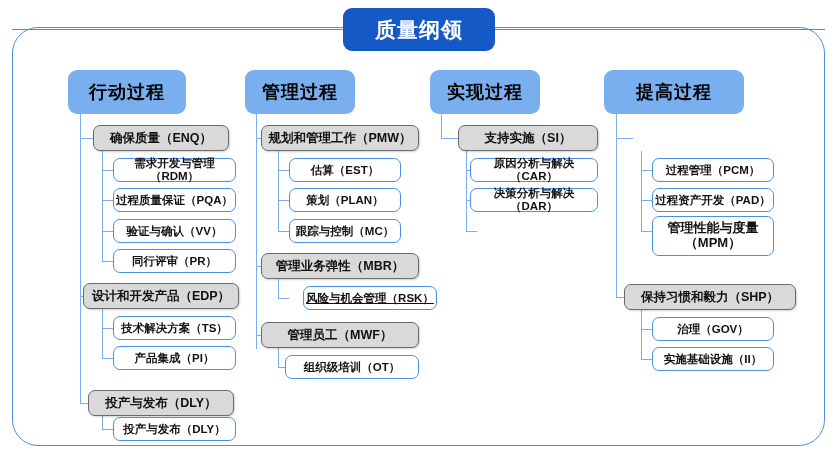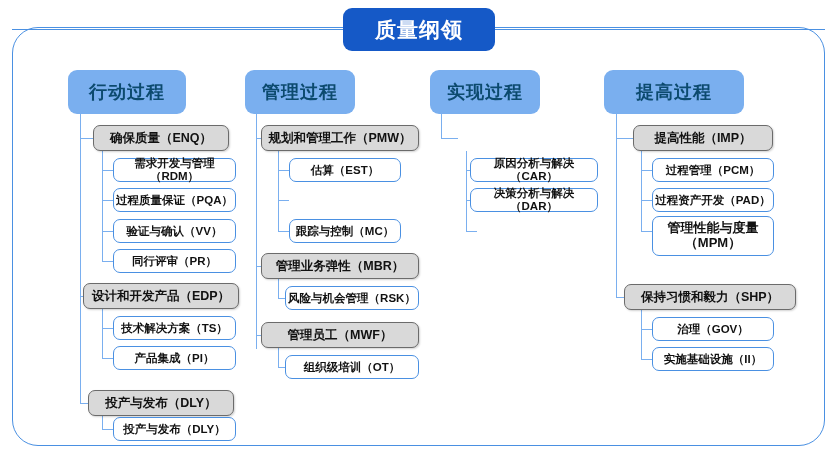--- a/index.html
+++ b/index.html
@@ -57,21 +57,21 @@
   }
   .title-lead.left  { left: 12px;  width: 333px; }
   .title-lead.right { left: 493px; width: 332px; }
 
   
   .col-head {
     position: absolute;
     height: 44px;
     background: #7aafef;
     border-radius: 9px;
-    color: #0c4a6e;
+    color: #000000;
     font-size: 18px;
     font-weight: bold;
     letter-spacing: 1px;
     display: flex;
     align-items: center;
     justify-content: center;
     z-index: 5;
   }
 
   
@@ -181,57 +181,58 @@
   <div class="conn-v" style="left:256px; top:114px; height:235px;"></div>
 
   <div class="conn-h" style="left:256px; top:138px; width:9px;"></div>
   <div class="group-box" style="left:261px; top:125px; width:158px;">规划和管理工作（PMW）</div>
   <div class="conn-v" style="left:278px; top:151px; height:80px;"></div>
 
   <div class="conn-h" style="left:278px; top:170px; width:11px;"></div>
   <div class="leaf-box" style="left:289px; top:158px; width:112px;">估算（EST）</div>
 
   <div class="conn-h" style="left:278px; top:200px; width:11px;"></div>
+  <div class="leaf-box" style="left:289px; top:188px; width:112px;">策划（PLAN）</div>
 
   <div class="conn-h" style="left:278px; top:231px; width:11px;"></div>
   <div class="leaf-box" style="left:289px; top:219px; width:112px;">跟踪与控制（MC）</div>
 
   <div class="conn-h" style="left:256px; top:266px; width:9px;"></div>
   <div class="group-box" style="left:261px; top:253px; width:158px;">管理业务弹性（MBR）</div>
   <div class="conn-v" style="left:278px; top:279px; height:19px;"></div>
 
   <div class="conn-h" style="left:278px; top:298px; width:11px;"></div>
-  <div class="leaf-box" style="left:285px; top:286px; width:134px;">风险与机会管理（RSK）</div>
+  <div class="leaf-box" style="left:303px; top:286px; width:134px;text-decoration:underline;">风险与机会管理（RSK）</div>
 
   <div class="conn-h" style="left:256px; top:335px; width:9px;"></div>
   <div class="group-box" style="left:261px; top:322px; width:158px;">管理员工（MWF）</div>
   <div class="conn-v" style="left:278px; top:348px; height:19px;"></div>
 
   <div class="conn-h" style="left:278px; top:367px; width:11px;"></div>
   <div class="leaf-box" style="left:285px; top:355px; width:134px;">组织级培训（OT）</div>
 
   <div class="col-head" style="left:430px; top:70px; width:110px;">实现过程</div>
   <div class="conn-v" style="left:441px; top:114px; height:24px;"></div>
 
   <div class="conn-h" style="left:441px; top:138px; width:17px;"></div>
+  <div class="group-box" style="left:458px; top:125px; width:140px;">支持实施（SI）</div>
   <div class="conn-v" style="left:466px; top:151px; height:80px;"></div>
 
   <div class="conn-h" style="left:466px; top:170px; width:11px;"></div>
   <div class="leaf-box" style="left:470px; top:158px; width:128px;">原因分析与解决（CAR）</div>
 
   <div class="conn-h" style="left:466px; top:200px; width:11px;"></div>
   <div class="leaf-box" style="left:470px; top:188px; width:128px;">决策分析与解决（DAR）</div>
 
   <div class="conn-h" style="left:466px; top:231px; width:11px;"></div>
 
   <div class="col-head" style="left:604px; top:70px; width:140px;">提高过程</div>
   <div class="conn-v" style="left:616px; top:114px; height:183px;"></div>
 
   <div class="conn-h" style="left:616px; top:138px; width:17px;"></div>
-  <div class="group-box" style="left:633px; top:125px; width:140px;">提高性能（IMP）</div>
   <div class="conn-v" style="left:641px; top:151px; height:80px;"></div>
 
   <div class="conn-h" style="left:641px; top:170px; width:11px;"></div>
   <div class="leaf-box" style="left:652px; top:158px; width:122px;">过程管理（PCM）</div>
 
   <div class="conn-h" style="left:641px; top:200px; width:11px;"></div>
   <div class="leaf-box" style="left:652px; top:188px; width:122px;">过程资产开发（PAD）</div>
 
   <div class="conn-h" style="left:641px; top:231px; width:11px;"></div>
   <div class="leaf-box two-line" style="left:652px; top:216px; width:122px;">

